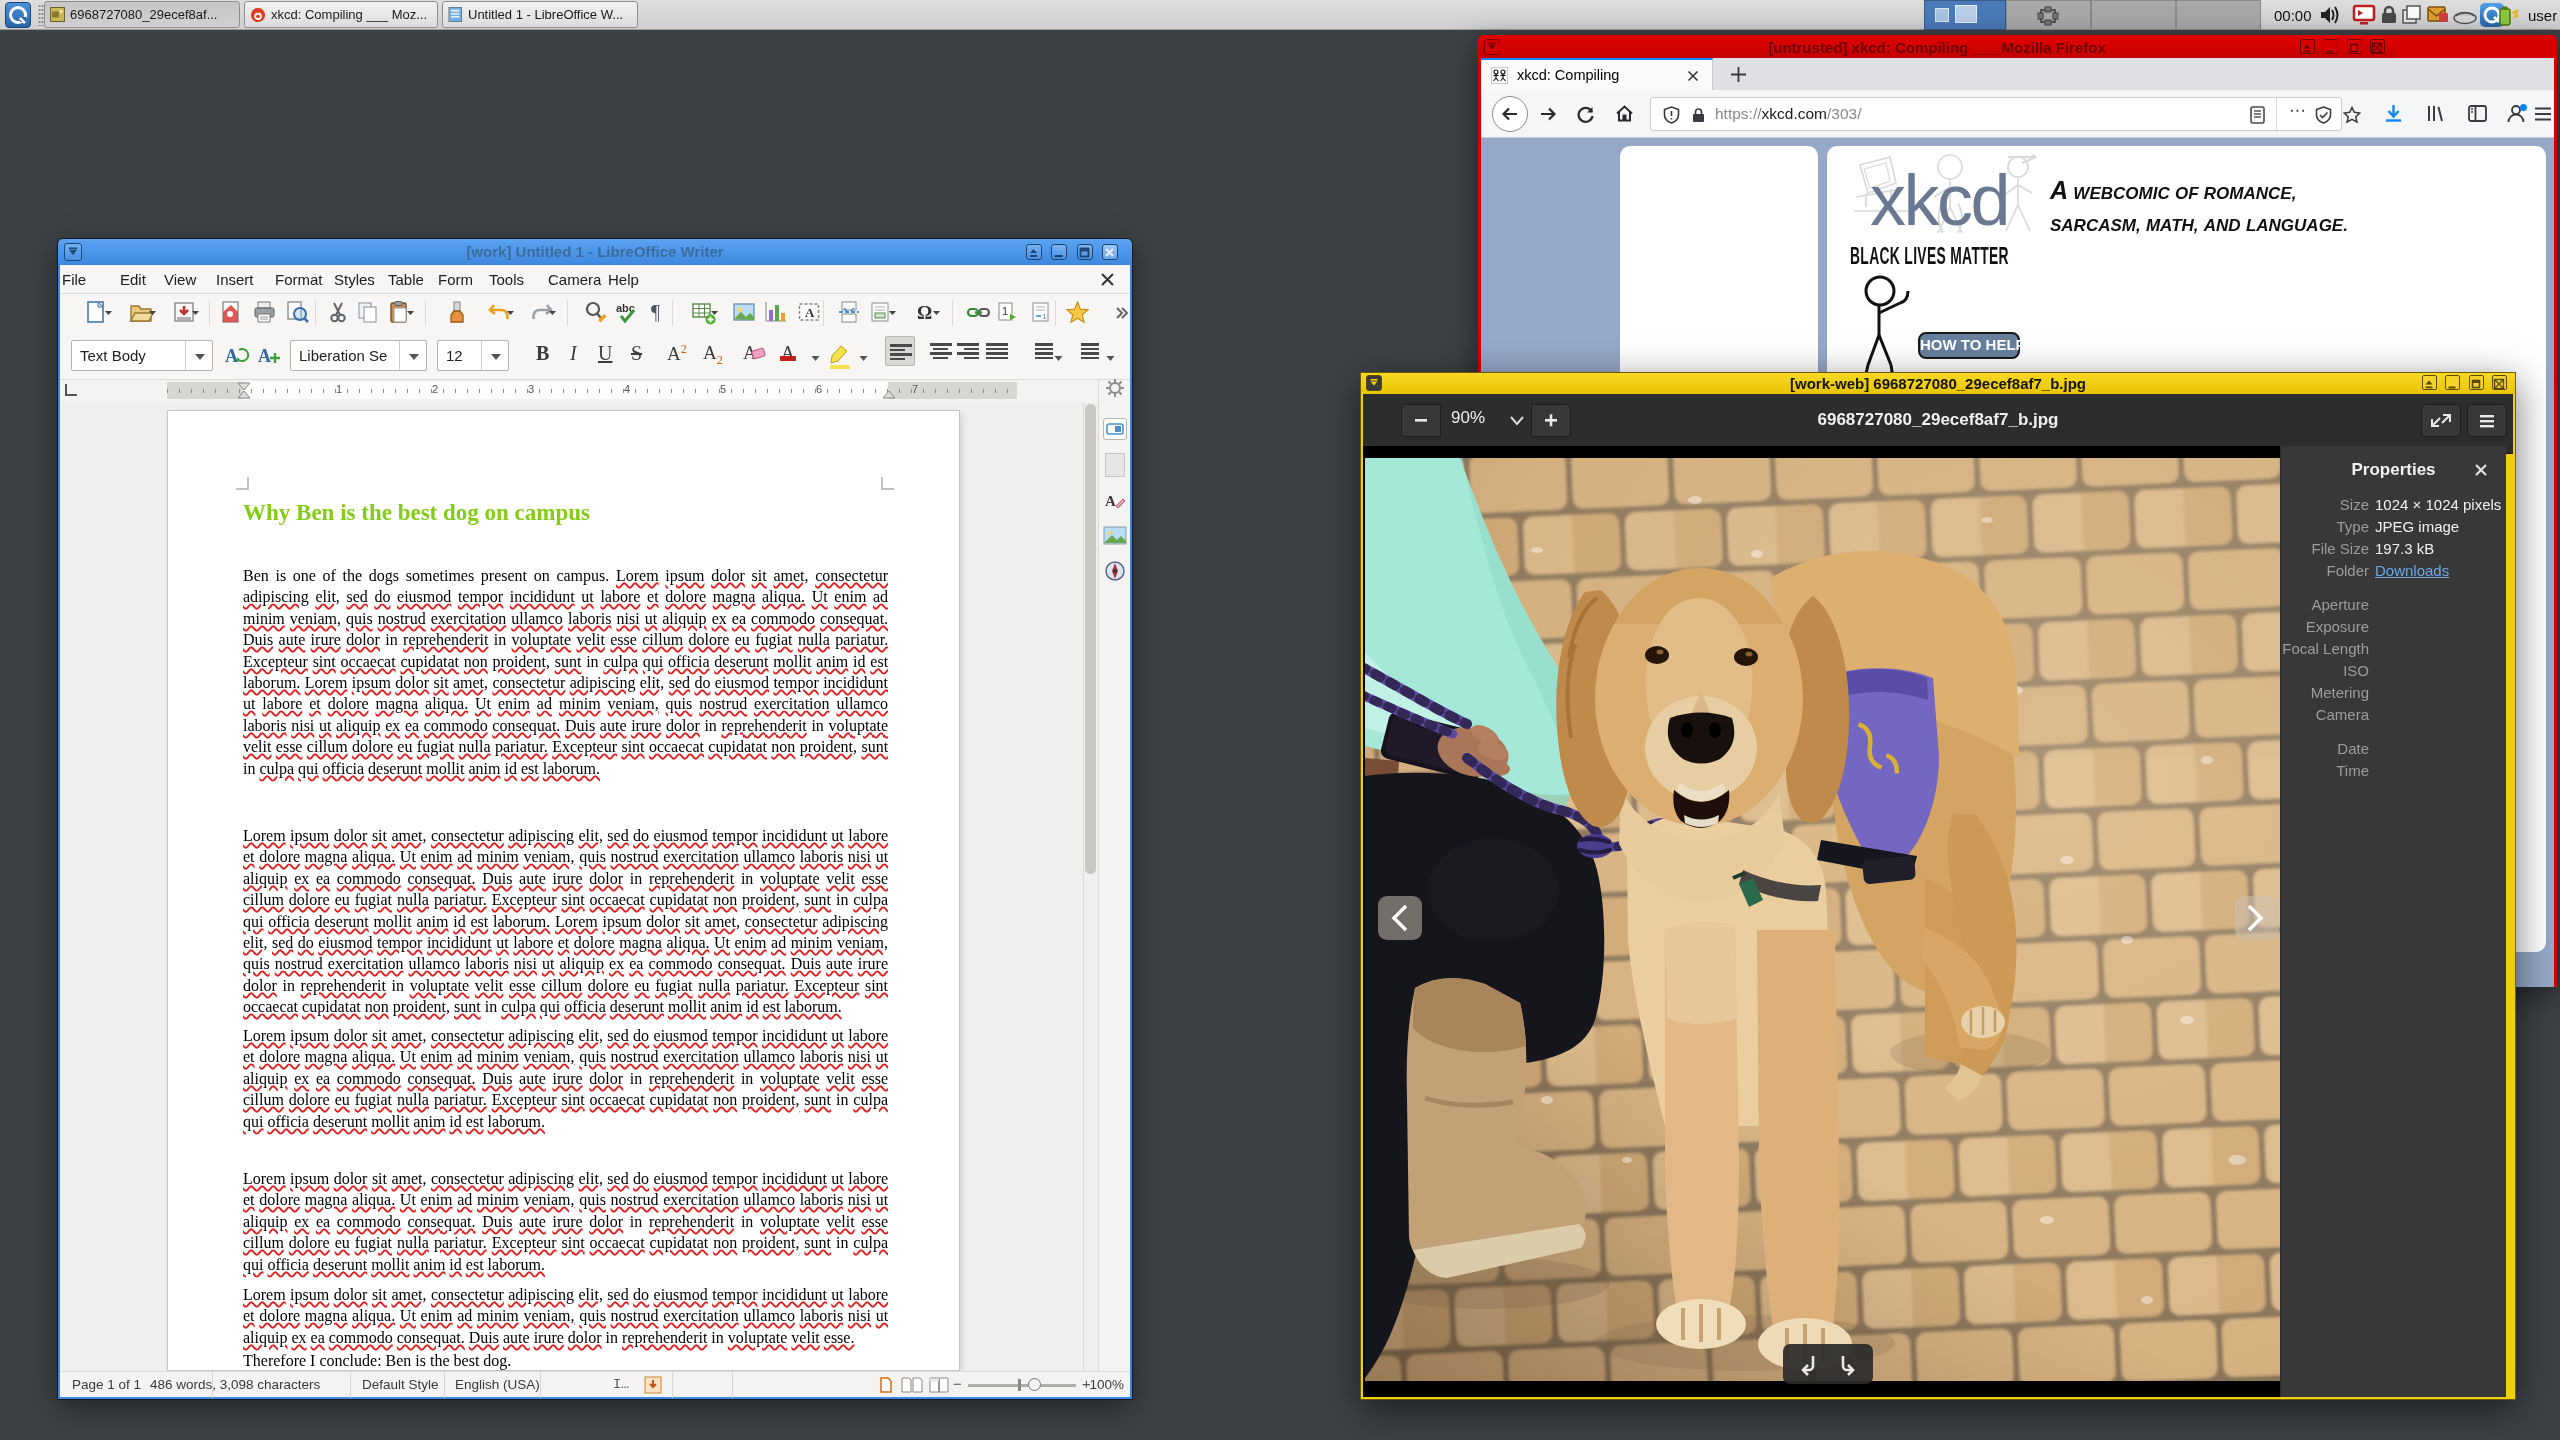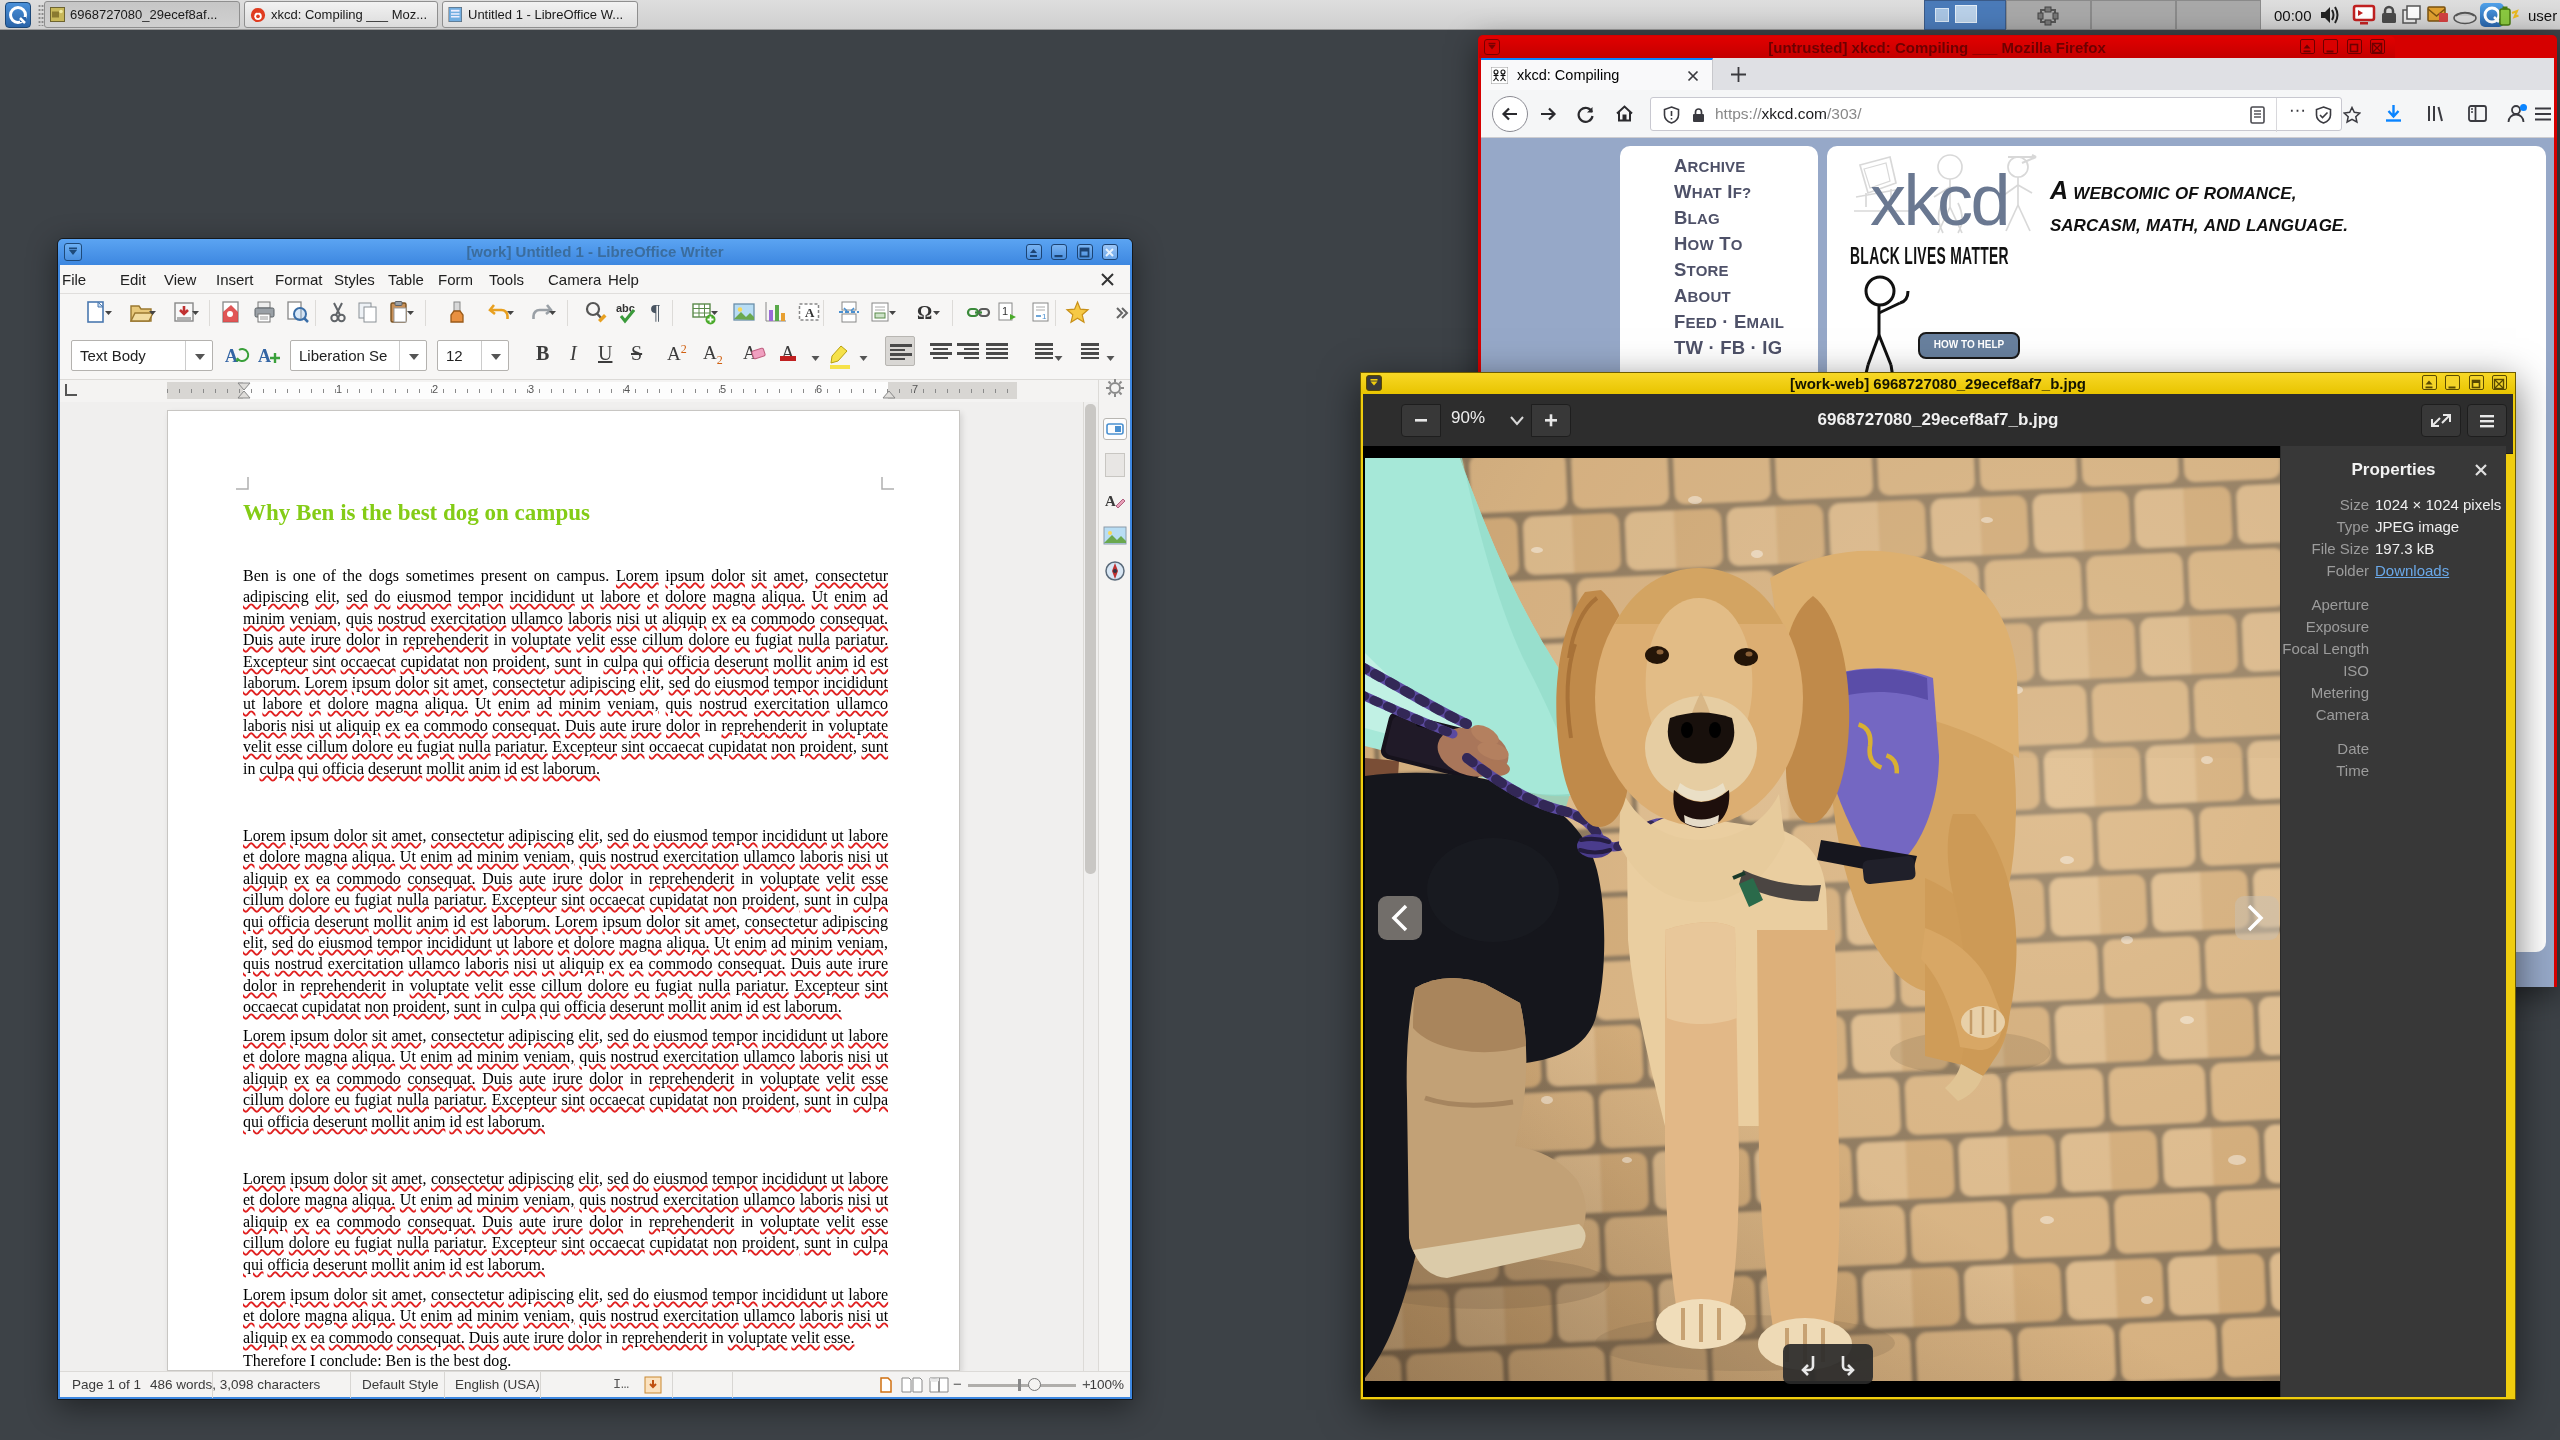--- a/index.html
+++ b/index.html
@@ -796,23 +796,20 @@
         <line x1="2" y1="4.5" x2="18" y2="4.5"></line>
         <line x1="2" y1="10" x2="18" y2="10"></line>
         <line x1="2" y1="15.5" x2="18" y2="15.5"></line>
       </g>
     </svg>
 
   <div class="abs" style="left:3px;top:103px;width:1073px;height:849px;background:#96a8c8"></div>
   <div class="abs" style="left:142px;top:111px;width:198px;height:620px;background:#fff;border-radius:10px"></div>
   <div class="abs" style="left:349px;top:111px;width:719px;height:806px;background:#fff;border-radius:10px"></div>
 
-  <div class="abs" style="left:196px;top:118px;font-size:18.5px;font-weight:bold;color:#4e5168;line-height:25px;letter-spacing:0.2px">
-    A<span class="sc">RCHIVE</span><br>W<span class="sc">HAT</span> I<span class="sc">F?</span><br>B<span class="sc">LAG</span><br>H<span class="sc">OW</span> T<span class="sc">O</span><br>S<span class="sc">TORE</span><br>A<span class="sc">BOUT</span><br>F<span class="sc">EED</span> · E<span class="sc">MAIL</span><br>TW · FB · IG
-  </div>
 
   <svg class="abs" style="left:368px;top:110px" width="230" height="100" opacity="0.85" viewBox="0 0 230 100">
     <g stroke="#d2d2d2" stroke-width="1.7" fill="none">
       <path d="M14 20 l30 -8 l6 26 l-28 10 z"></path>
         <path d="M18 24 l22 -6 l4 18 l-20 7 z" stroke-width="1.2"></path>
       <path d="M10 52 l45 -8 M20 48 v14 M45 44 v14 M8 66 h55"></path>
       <path d="M95 60 q-6 14 2 28 M112 58 q8 16 0 30"></path>
       <circle cx="104" cy="22" r="12"></circle>
         <line x1="104" y1="34" x2="104" y2="62"></line>
         <line x1="104" y1="42" x2="88" y2="52"></line>
@@ -837,21 +834,21 @@
       <circle cx="32" cy="18" r="14"></circle>
       <line x1="31" y1="32" x2="31" y2="62"></line>
       <line x1="31" y1="40" x2="52" y2="30"></line>
       <path d="M52 30 q8 -2 8 -12"></path>
       <line x1="31" y1="62" x2="20" y2="92"></line>
       <line x1="31" y1="62" x2="43" y2="92"></line>
       <line x1="20" y1="92" x2="14" y2="118"></line>
       <line x1="43" y1="92" x2="47" y2="118"></line>
     </g>
   </svg>
-  <div class="abs" style="left:440px;top:297px;width:102px;height:27px;background:#68809e;border:2.5px solid #1a1a1a;border-radius:8px;color:#fff;font-weight:bold;font-size:10px;text-align:center;line-height:22px;white-space:nowrap;font-family:'Liberation Sans'">HOW TO HELP</div>
+  <div class="abs" style="left:440px;top:297px;width:102px;height:27px;background:#68809e;border:2.5px solid #1a1a1a;border-radius:8px;color:#fff;font-weight:bold;font-size:15px;text-align:center;line-height:22px;white-space:nowrap;font-family:'Liberation Sans'">HOW TO HELP</div>
 </div>
 
 <div class="abs" style="left:1360px;top:372px;width:1156px;height:1028px">
   <div class="abs" style="left:0;top:0;width:100%;height:100%;background:#f0cd0e;border:1px solid #6e5c00;box-shadow:0 10px 36px rgba(0,0,0,.55)"></div>
 
   <div class="abs" style="left:1px;top:1px;width:1154px;height:21px;background:linear-gradient(#f8d826,#e8c400)">
     <div class="abs" style="left:5px;top:2px;width:16px;height:16px;border:1px solid #5a4a00;border-radius:3px;background:#3a3a3a"><svg width="14" height="14">
           <path d="M3.5 5.5 h7 l-3.5 4 z" fill="#f0cd0e"></path>
           <rect x="3.5" y="3" width="7" height="1.6" fill="#f0cd0e"></rect>
         </svg></div>

